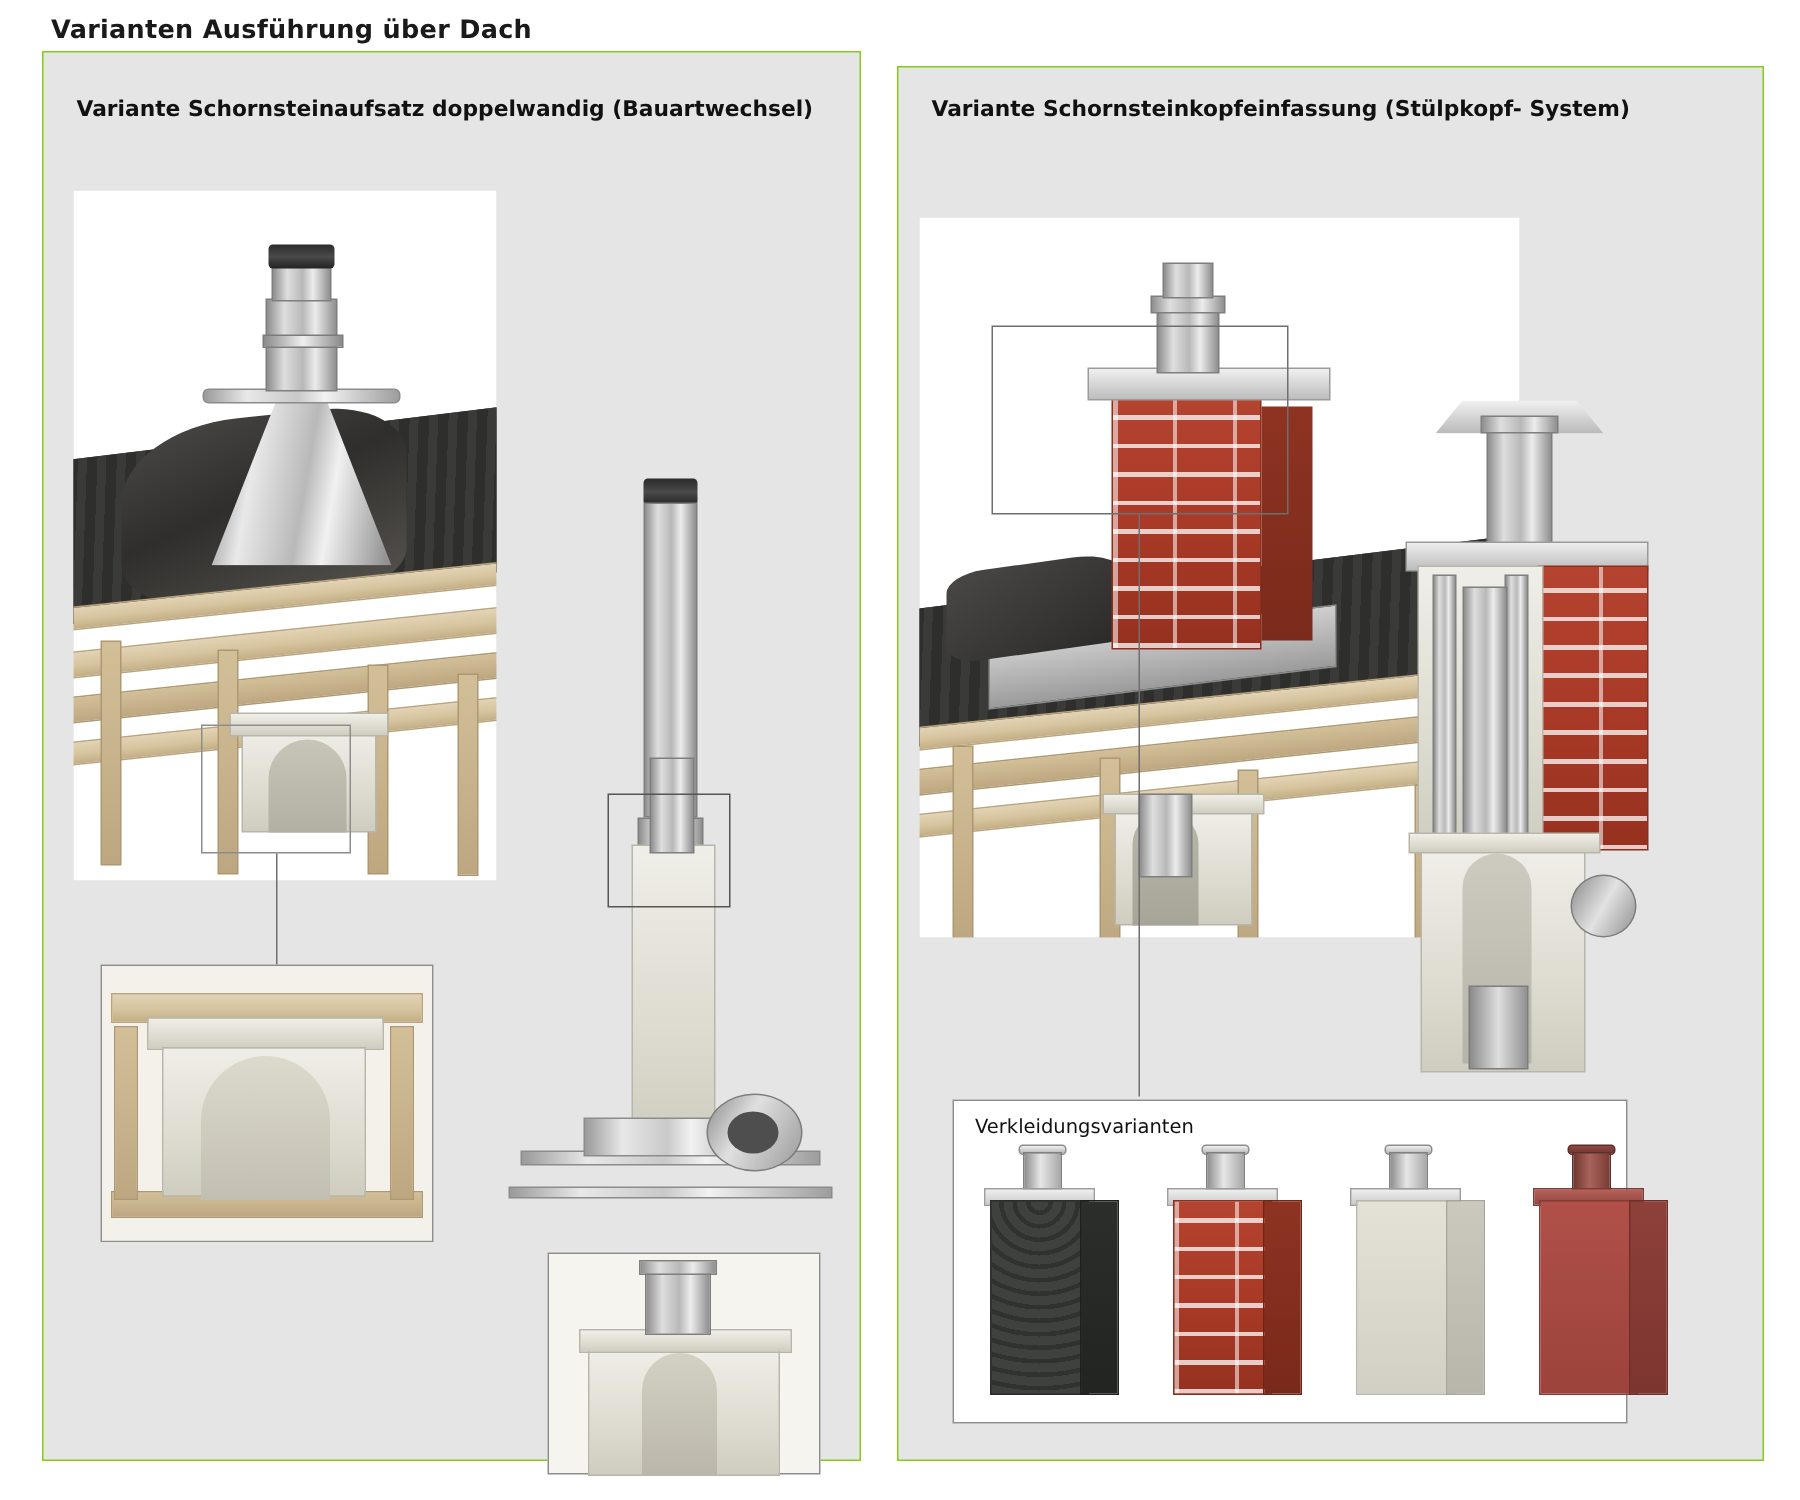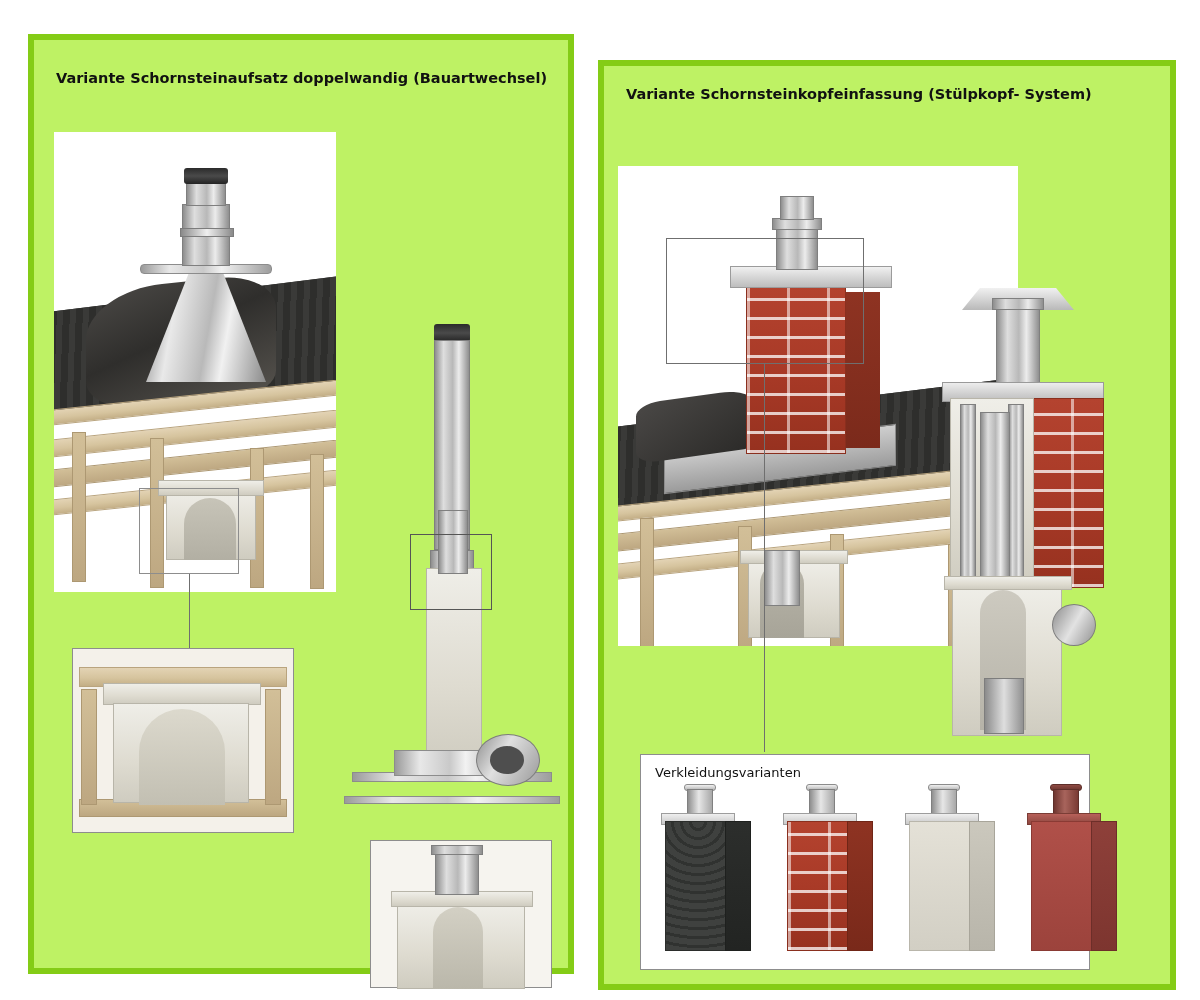--- a/index.html
+++ b/index.html
@@ -24,26 +24,26 @@
   .page-title {
     position: absolute;
     left: 34px;
     top: 10px;
     font-size: 17px;
     font-weight: bold;
     letter-spacing: 0.2px;
   }
   .panel {
     position: absolute;
-    border: 6px solid #84cc16;
-    background: #bef264;
+    border: 1px solid #84cc16;
+    background: #e5e5e5;
     box-sizing: border-box;
   }
   #panel-left  { left: 28px;  top: 34px; width: 546px;  height: 940px; }
-  #panel-right { left: 598px; top: 60px; width: 578px;  height: 930px; }
+  #panel-right { left: 598px; top: 44px; width: 578px;  height: 930px; }
 
   .panel-heading {
     position: absolute;
     font-size: 14.5px;
     font-weight: bold;
     color: #111;
   }
   .panel-sub {
     position: absolute;
     font-size: 12.5px;
@@ -184,20 +184,21 @@
     border: 1px solid #8c8c8c;
     border-radius: 3px;
     box-sizing: border-box;
   }
 </style>
 </head>
 <body>
 
 <div class="page">
 
+  <div class="page-title">Varianten Ausführung über Dach</div>
 
   <div class="panel" id="panel-left">
 
     <div class="panel-heading" style="left:22px; top:30px; width:500px;">Variante Schornsteinaufsatz doppelwandig (Bauartwechsel)</div>
 
     <div class="photo" style="left:20px; top:92px; width:282px; height:460px;">
 
       <div style="position:absolute; left:0; top:0; width:282px; height:460px; background:#ffffff;"></div>
 
       <div class="roof-felt" style="left:-10px; top:162px; width:300px; height:110px; transform:skewY(-7deg);"></div>

